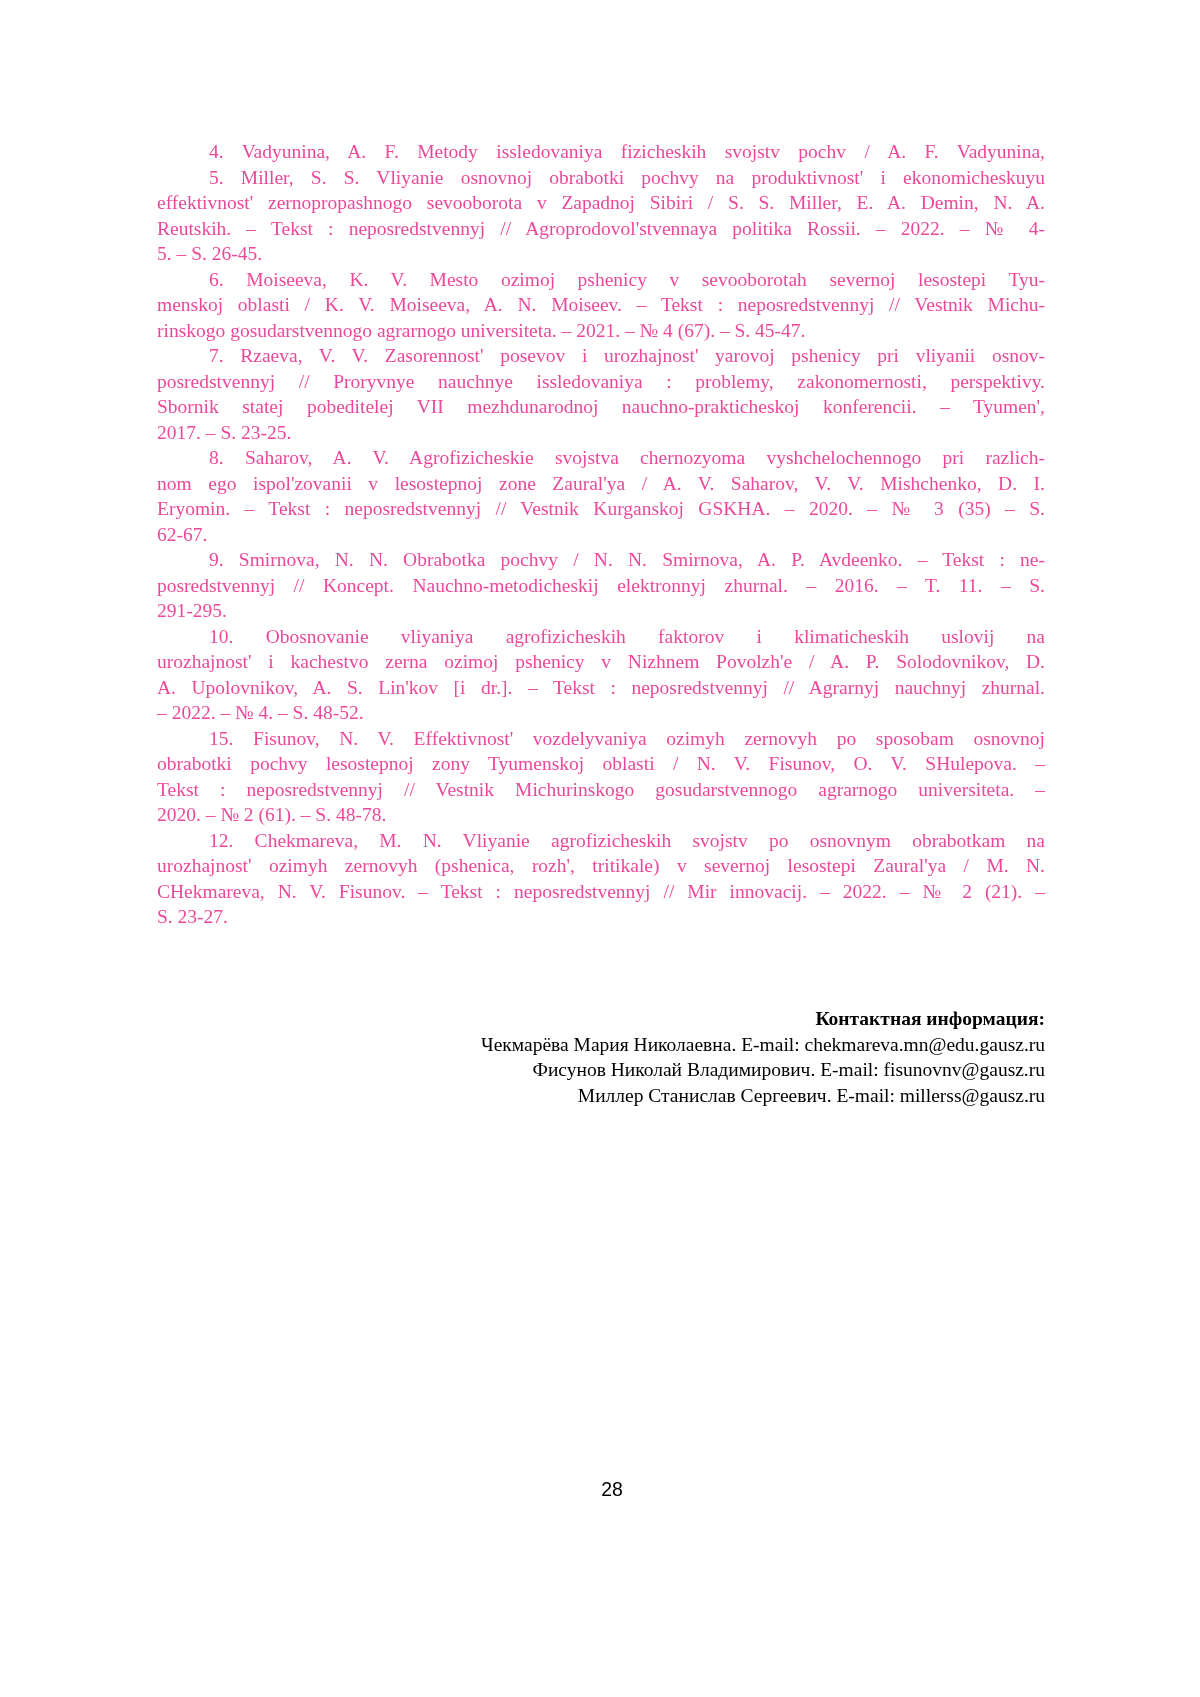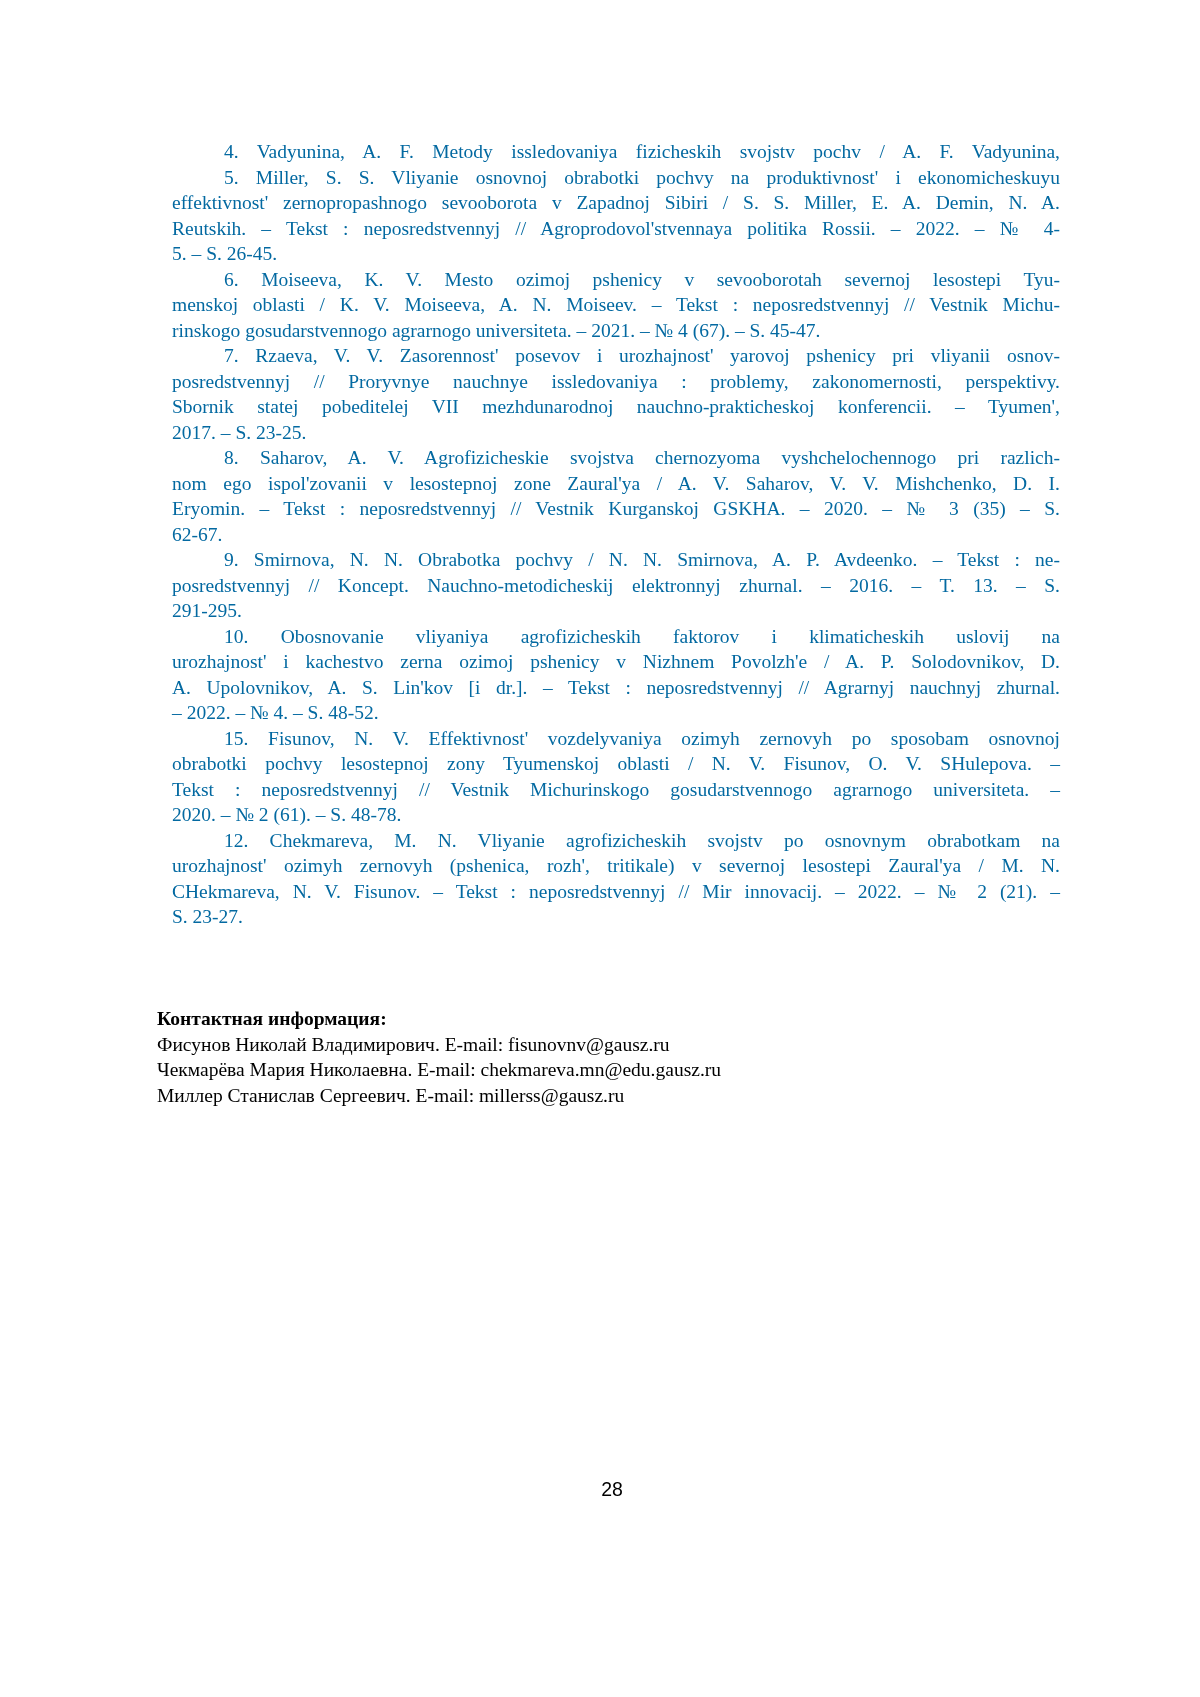--- a/index.html
+++ b/index.html
@@ -16,43 +16,42 @@
     color: #000000;
   }
   .textblock {
     position: absolute;
     left: 157px;
     top: 139px;
     width: 888px;
     font-family: "Liberation Serif", serif;
     font-size: 19.5px;
     line-height: 25.5px;
-    color: #0369a1;
-    margin-left: 15px;
+    color: #ec4899;
   }
   .entry .ln {
     text-align: justify;
     text-align-last: justify;
   }
   .entry .ln.first {
     padding-left: 52px;
   }
   .entry .ln.last {
     text-align-last: left;
   }
   .contacts {
     position: absolute;
     left: 157px;
     top: 1006px;
     width: 888px;
     font-family: "Liberation Serif", serif;
     font-size: 19.5px;
     line-height: 25.5px;
     color: #000000;
-    text-align: left;
+    text-align: right;
   }
   .contacts .heading {
     font-weight: bold;
   }
   .pagenum {
     position: absolute;
     left: 12px;
     top: 1477px;
     width: 100%;
     text-align: center;
@@ -89,21 +88,21 @@
         <div class="ln last">2017. – S. 23-25.</div>
       </div>
       <div class="entry">
         <div class="ln first">8. Saharov, A. V. Agrofizicheskie svojstva chernozyoma vyshchelochennogo pri razlich-</div>
         <div class="ln">nom ego ispol'zovanii v lesostepnoj zone Zaural'ya / A. V. Saharov, V. V. Mishchenko, D. I.</div>
         <div class="ln">Eryomin. – Tekst : neposredstvennyj // Vestnik Kurganskoj GSKHA. – 2020. – № 3 (35) – S.</div>
         <div class="ln last">62-67.</div>
       </div>
       <div class="entry">
         <div class="ln first">9. Smirnova, N. N. Obrabotka pochvy / N. N. Smirnova, A. P. Avdeenko. – Tekst : ne-</div>
-        <div class="ln">posredstvennyj // Koncept. Nauchno-metodicheskij elektronnyj zhurnal. – 2016. – T. 13. – S.</div>
+        <div class="ln">posredstvennyj // Koncept. Nauchno-metodicheskij elektronnyj zhurnal. – 2016. – T. 11. – S.</div>
         <div class="ln last">291-295.</div>
       </div>
       <div class="entry">
         <div class="ln first">10. Obosnovanie vliyaniya agrofizicheskih faktorov i klimaticheskih uslovij na</div>
         <div class="ln">urozhajnost' i kachestvo zerna ozimoj pshenicy v Nizhnem Povolzh'e / A. P. Solodovnikov, D.</div>
         <div class="ln">A. Upolovnikov, A. S. Lin'kov [i dr.]. – Tekst : neposredstvennyj // Agrarnyj nauchnyj zhurnal.</div>
         <div class="ln last">– 2022. – № 4. – S. 48-52.</div>
       </div>
       <div class="entry">
         <div class="ln first">15. Fisunov, N. V. Effektivnost' vozdelyvaniya ozimyh zernovyh po sposobam osnovnoj</div>
@@ -115,21 +114,21 @@
         <div class="ln first">12. Chekmareva, M. N. Vliyanie agrofizicheskih svojstv po osnovnym obrabotkam na</div>
         <div class="ln">urozhajnost' ozimyh zernovyh (pshenica, rozh', tritikale) v severnoj lesostepi Zaural'ya / M. N.</div>
         <div class="ln">CHekmareva, N. V. Fisunov. – Tekst : neposredstvennyj // Mir innovacij. – 2022. – № 2 (21). –</div>
         <div class="ln last">S. 23-27.</div>
       </div>
     </div>
 
   <div class="contacts">
     <div class="heading">Контактная информация:</div>
     <div id="contact-lines">
+        <div class="cline">Чекмарёва Мария Николаевна. E-mail: chekmareva.mn@edu.gausz.ru</div>
         <div class="cline">Фисунов Николай Владимирович. E-mail: fisunovnv@gausz.ru</div>
-        <div class="cline">Чекмарёва Мария Николаевна. E-mail: chekmareva.mn@edu.gausz.ru</div>
         <div class="cline">Миллер Станислав Сергеевич. E-mail: millerss@gausz.ru</div>
       </div>
   </div>
 
   <div class="pagenum">28</div>
 
 </div>
 
 </body></html>

